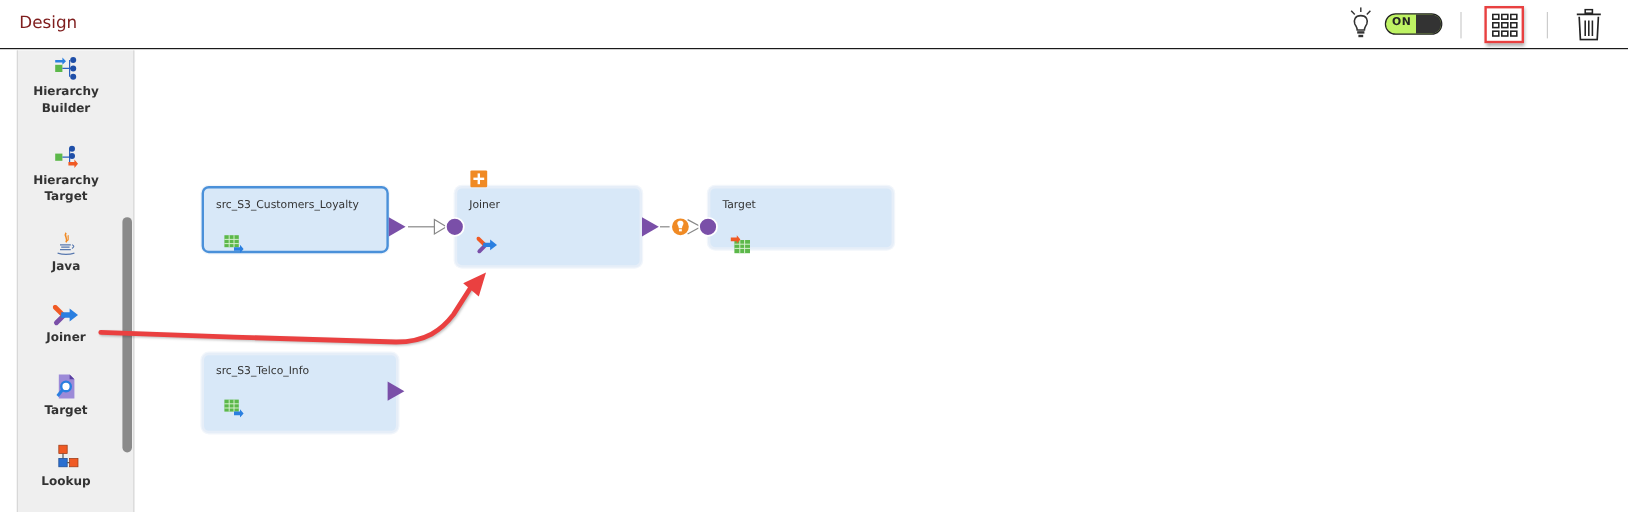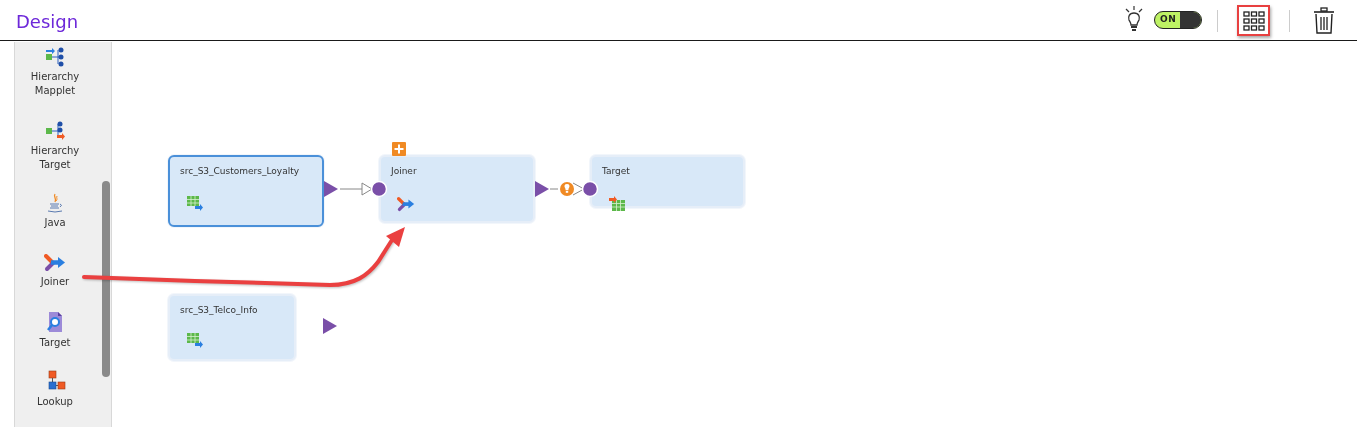--- a/index.html
+++ b/index.html
@@ -1,29 +1,29 @@
 <!DOCTYPE html>
 <html><head>
 <meta charset="utf-8">
 <style>
   * { box-sizing: border-box; margin: 0; padding: 0; }
   html, body { width: 1357px; height: 427px; overflow: hidden; background: #ffffff; font-family: "DejaVu Sans", "Liberation Sans", sans-serif; color: #222; }
   .header { position: absolute; left: 0; top: 0; width: 1357px; height: 41px; border-bottom: 1.5px solid #1a1a1a; }
-  .title { position: absolute; left: 16px; top: 11px; font-size: 18px; color: #6d28d9; }
+  .title { position: absolute; left: 16px; top: 11px; font-size: 14px; color: #7f1d1d; }
   .bulb { position: absolute; left: 1124px; top: 6px; width: 20px; height: 26px; }
   .toggle { position: absolute; left: 1154px; top: 11px; width: 48px; height: 18px; border: 1.5px solid #222; border-radius: 9px; background: #bef264; overflow: hidden; }
   .toggle .lbl { position: absolute; left: 5px; top: 2px; font-size: 9px; font-weight: bold; color: #222; letter-spacing: 0.5px; }
   .toggle .knob { position: absolute; right: -1px; top: -1px; width: 22px; height: 18px; background: #333; border-radius: 0 9px 9px 0; }
   .vsep { position: absolute; top: 10px; width: 1px; height: 22px; background: #ccc; }
   .grid-btn { position: absolute; left: 1237px; top: 5px; width: 33px; height: 31px; border: 2px solid #e84040; background: #fff; box-shadow: 1px 2px 3px rgba(0,0,0,0.35); display: flex; align-items: center; justify-content: center; }
   .trash { position: absolute; left: 1313px; top: 7px; width: 22px; height: 27px; }
 
   .sidebar { position: absolute; left: 14px; top: 42px; width: 98px; height: 385px; background: #efefef; border-left: 1px solid #d8d8d8; border-right: 1px solid #d8d8d8; }
   .scrollbar { position: absolute; left: 102px; top: 181px; width: 8px; height: 196px; background: #8a8a8a; border-radius: 4px; }
-  .tool { position: absolute; width: 78px; text-align: center; font-size: 10px; color: #333; line-height: 14px; }
+  .tool { position: absolute; width: 78px; text-align: center; font-size: 10px; color: #333; line-height: 14px; font-weight: bold; }
   .tool svg { display: block; margin: 0 auto 3px auto; }
 
   .node { position: absolute; background: #d8e8f8; border: 2px solid #e6eef8; border-radius: 6px; box-shadow: 0 0 0 1px #f2f6fb; }
   .node.selected { border: 2px solid #4a90d9; }
   .node .name { position: absolute; left: 10px; top: 9px; font-size: 9px; color: #333; line-height: 11px; width: 140px; word-break: break-all; }
   .node .icon { position: absolute; left: 16px; }
   .canvas-svg { position: absolute; left: 0; top: 0; }
 </style>
 </head>
 <body>
@@ -81,21 +81,21 @@
   <svg width="22" height="20" viewBox="0 0 22 20">
     <rect x="2" y="7" width="6" height="6" fill="#5cb84a"></rect>
     <path d="M2 3 L8 3 L8 1 L11 4 L8 7 L8 5 L2 5 Z" fill="#2a7fe0"></path>
     <line x1="14" y1="3" x2="14" y2="17" stroke="#2a60c0" stroke-width="1"></line>
     <line x1="8" y1="10" x2="17" y2="10" stroke="#2a60c0" stroke-width="1"></line>
     <circle cx="17" cy="3" r="2.5" fill="#1f4fa8"></circle>
     <circle cx="17" cy="10" r="2.5" fill="#1f4fa8"></circle>
     <circle cx="17" cy="17" r="2.5" fill="#1f4fa8"></circle>
   </svg>
   <div>Hierarchy</div>
-  <div>Mapplet</div>
+  <div>Builder</div>
 </div>
 
 <div class="tool" style="left:16px; top:121px;">
   <svg width="22" height="20" viewBox="0 0 22 20">
     <rect x="2" y="7" width="6" height="6" fill="#5cb84a"></rect>
     <line x1="14" y1="3" x2="14" y2="14" stroke="#2a60c0" stroke-width="1"></line>
     <line x1="8" y1="10" x2="14" y2="10" stroke="#2a60c0" stroke-width="1"></line>
     <circle cx="16" cy="3" r="2.5" fill="#1f4fa8"></circle>
     <circle cx="16" cy="9" r="2.5" fill="#1f4fa8"></circle>
     <path d="M13 14 L18 14 L18 12 L21 15.5 L18 19 L18 17 L13 17 Z" fill="#f05a24"></path>
@@ -142,21 +142,21 @@
     <line x1="8.5" y1="8" x2="8.5" y2="12" stroke="#555" stroke-width="1"></line>
     <rect x="5" y="12" width="7" height="7" fill="#2a6fd0" stroke="#1a4a90" stroke-width="0.6"></rect>
     <line x1="12" y1="15.5" x2="14" y2="15.5" stroke="#555" stroke-width="1"></line>
     <rect x="14" y="12" width="7" height="7" fill="#f05a24" stroke="#9a3a14" stroke-width="0.6"></rect>
   </svg>
   <div>Lookup</div>
 </div>
 
 <div class="scrollbar"></div>
 
-<div class="node selected" style="left:168px; top:155px; width:156px; height:72px;">
+<div class="node selected" style="left:168px; top:155px; width:156px; height:56px;">
   <div class="name">src_S3_Customers_Loyalty</div>
   <svg class="icon" style="top:38px;" width="18" height="16" viewBox="0 0 18 16">
     <rect x="1" y="1" width="12" height="10" fill="#5cb84a"></rect>
     <path d="M1 4.5 H13 M1 8 H13 M5 1 V11 M9 1 V11" stroke="#d8f0d0" stroke-width="0.8"></path>
     <path d="M9 11 L14 11 L14 9 L17 12.5 L14 16 L14 14 L9 14 Z" fill="#2a7fe0"></path>
   </svg>
 </div>
 
 <div class="node" style="left:379px; top:155px; width:156px; height:68px;">
   <div class="name">Joiner</div>
@@ -170,21 +170,21 @@
 
 <div class="node" style="left:590px; top:155px; width:155px; height:53px;">
   <div class="name">Target</div>
   <svg class="icon" style="top:38px;" width="18" height="17" viewBox="0 0 18 17">
     <rect x="4" y="5" width="13" height="11" fill="#5cb84a"></rect>
     <path d="M4 8.5 H17 M4 12 H17 M8.5 5 V16 M12.5 5 V16" stroke="#d8f0d0" stroke-width="0.8"></path>
     <path d="M1 3 L6 3 L6 1 L9 4.5 L6 8 L6 6 L1 6 Z" fill="#f05a24"></path>
   </svg>
 </div>
 
-<div class="node" style="left:168px; top:294px; width:128px; height:67px;padding-left:39px;">
+<div class="node" style="left:168px; top:294px; width:164px; height:67px;padding-left:39px;">
   <div class="name">src_S3_Telco_Info</div>
   <svg class="icon" style="top:36px;" width="18" height="16" viewBox="0 0 18 16">
     <rect x="1" y="1" width="12" height="10" fill="#5cb84a"></rect>
     <path d="M1 4.5 H13 M1 8 H13 M5 1 V11 M9 1 V11" stroke="#d8f0d0" stroke-width="0.8"></path>
     <path d="M9 11 L14 11 L14 9 L17 12.5 L14 16 L14 14 L9 14 Z" fill="#2a7fe0"></path>
   </svg>
 </div>
 
 <svg class="canvas-svg" width="1357" height="427" style="pointer-events:none;">
 

